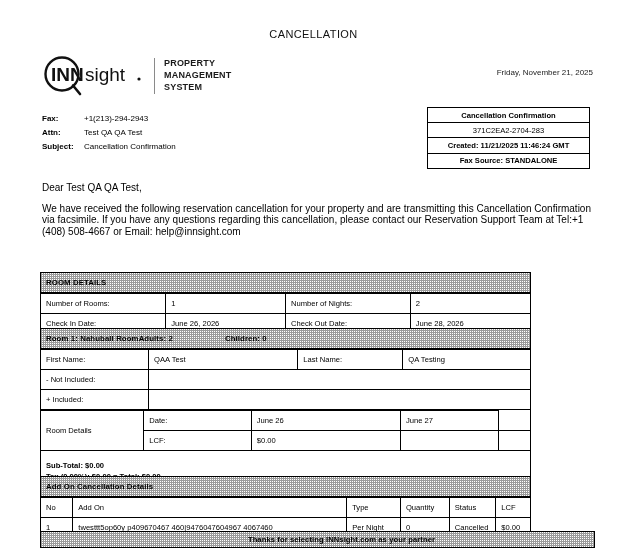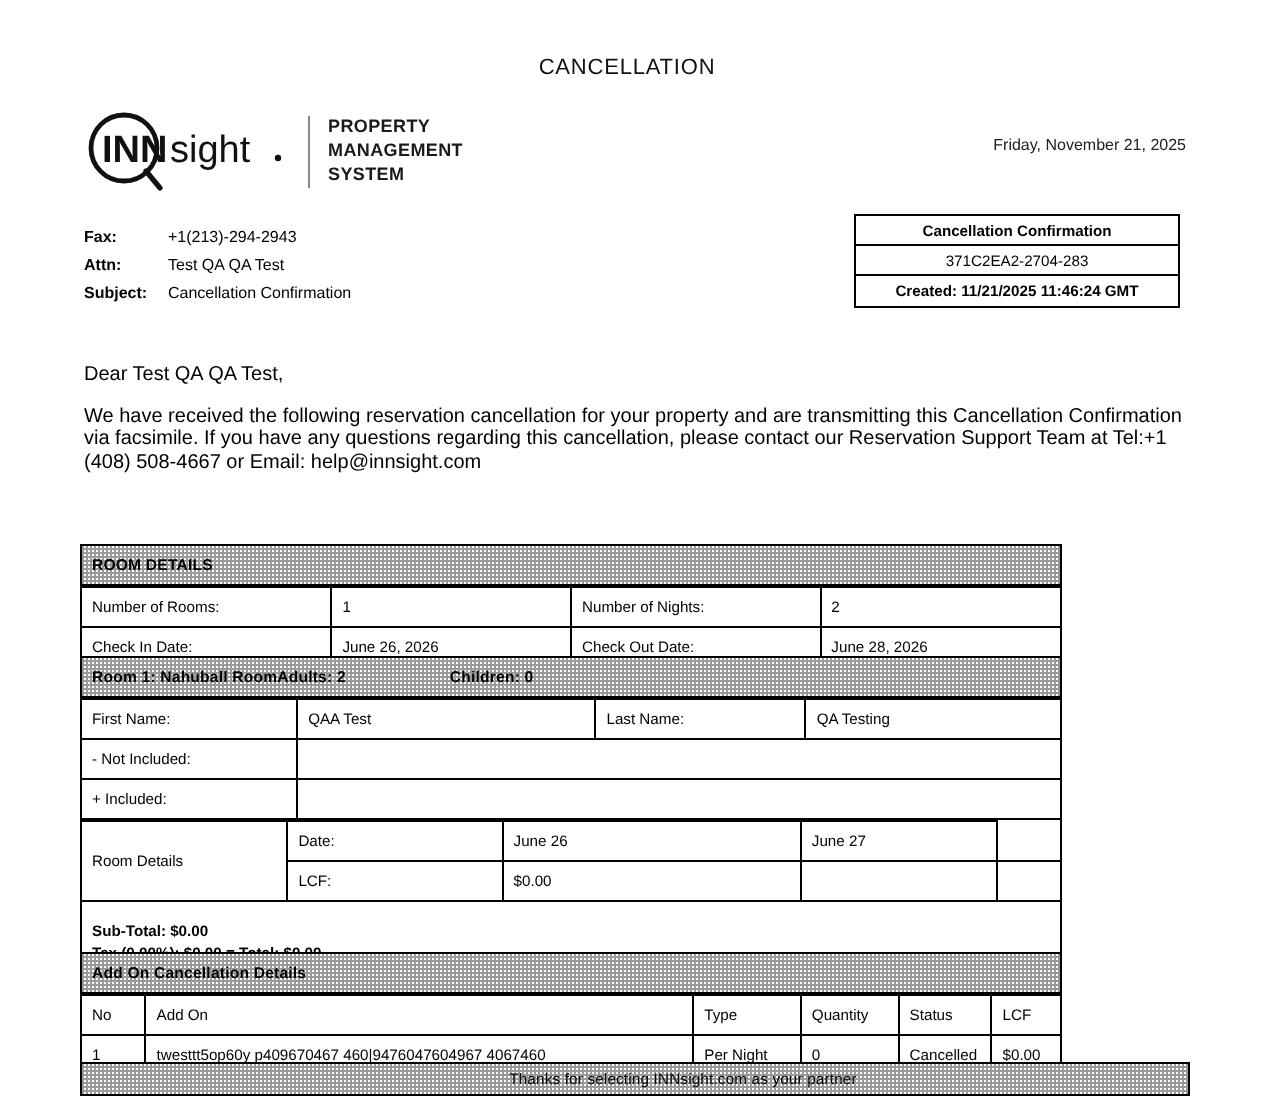--- a/index.html
+++ b/index.html
@@ -198,21 +198,21 @@
     width: 555px;
     height: 17px;
     box-sizing: border-box;
     border: 1.3px solid #000;
     display: flex;
     align-items: center;
     justify-content: center;
   }
   .footer-band .fb-inner {
     font-size: 7.6px;
-    font-weight: normal;
+    font-weight: bold;
     letter-spacing: 0.1px;
     margin-left: 48px;
   }
 </style>
 </head>
 <body>
 
 <div class="page">
 
   <div class="doc-title">CANCELLATION</div>
@@ -249,20 +249,21 @@
     <div class="fax-row">
       <span class="fax-label">Subject:</span>
       <span class="fax-value">Cancellation Confirmation</span>
     </div>
   </div>
 
   <div class="confirm-box">
     <div class="cb-row cb-bold">Cancellation Confirmation</div>
     <div class="cb-row">371C2EA2-2704-283</div>
     <div class="cb-row cb-bold">Created: 11/21/2025 11:46:24 GMT</div>
+    <div class="cb-row cb-bold">Fax Source: STANDALONE</div>
   </div>
 
   <div class="letter">
     <p>Dear Test QA QA Test,</p>
     <p>
       <span>We have received the following reservation cancellation for your property and are transmitting this Cancellation Confirmation via facsimile. If you have any questions regarding this cancellation, please contact our Reservation Support Team at Tel:+1 (408) 508-4667 or Email:</span>
       <span class="email-bold">help@innsight.com</span>
     </p>
   </div>
 

